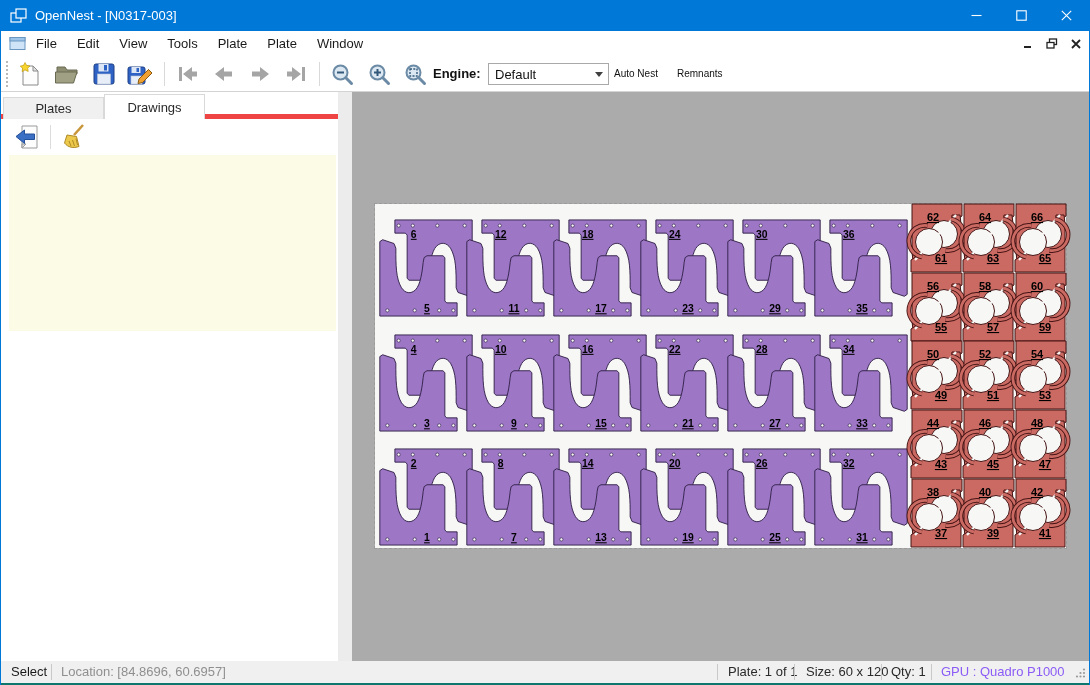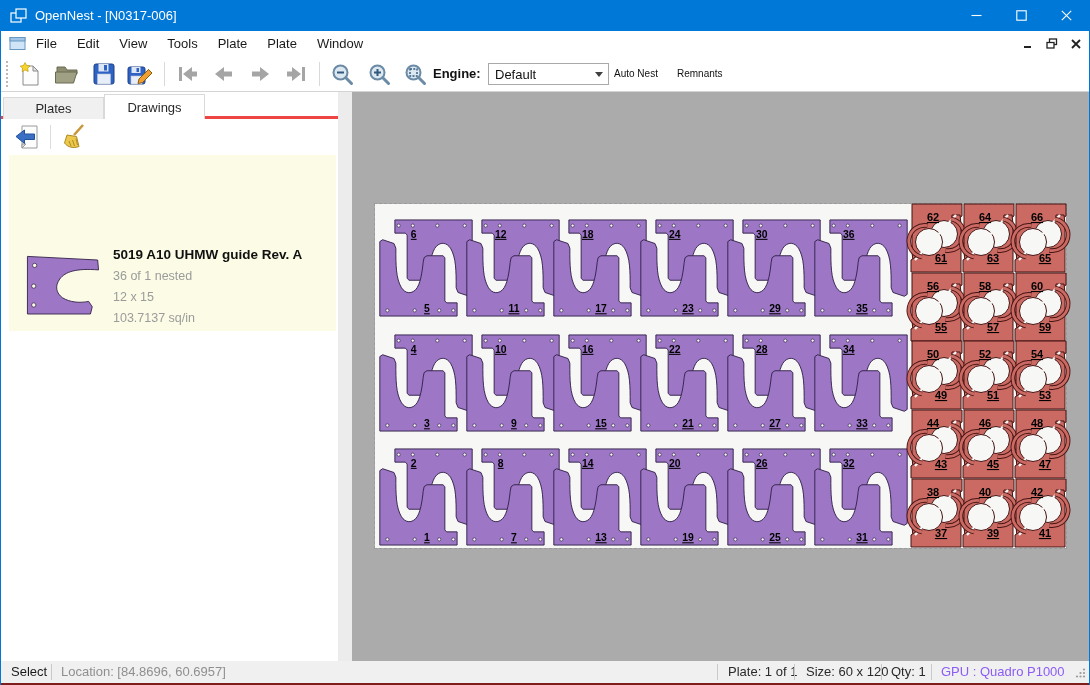--- a/index.html
+++ b/index.html
@@ -29,56 +29,56 @@
   .engine-label { position:absolute; left:432px; top:0; line-height:36px; font-weight:bold; font-size:13px; color:#111; }
   .engine-combo { position:absolute; left:487px; top:7px; width:121px; height:22px; background:#fff;
                   border:1px solid #a9a9a9; font-size:13px; color:#111; display:flex; align-items:center; }
   .engine-combo .val { flex:1; padding-left:6px; }
   .combo-arrow { width:0; height:0; border-left:4px solid transparent; border-right:4px solid transparent;
                  border-top:5px solid #404040; margin-right:5px; }
   .tb-text-btn { position:absolute; top:0; line-height:36px; font-size:10px; color:#111; }
   
   .content { position:absolute; left:0; top:92px; width:100%; height:569px; }
   .left-panel { position:absolute; left:0; top:0; width:337px; height:100%; background:#fff; }
-  .tabbar { position:absolute; left:0; top:0; width:100%; height:27px; border-bottom:3px solid #ef4444; background:#fff; }
+  .tabbar { position:absolute; left:0; top:0; width:100%; height:27px; border-bottom:5px solid #ef4444; background:#fff; }
   .tab { position:absolute; width:101px; text-align:center; font-size:13px; color:#2a2a2a;
          border:1px solid #d9d9d9; border-bottom:none; }
   .tab.inactive { left:2px; top:5px; height:22px; line-height:22px; background:#f0f0f0; }
   .tab.active { left:103px; top:2px; height:25px; line-height:25px; background:#fff; z-index:2; }
   .panel-toolbar { position:absolute; left:0; top:27px; width:100%; height:36px; background:#fff; }
   .pt-btn { position:absolute; top:3px; width:32px; height:30px; display:flex; align-items:center; justify-content:center; }
   .pt-sep { position:absolute; left:49px; top:6px; width:1px; height:24px; background:#dcdcdc; }
   .drawing-list { position:absolute; left:8px; top:63px; width:327px; height:176px; background:#fbfbe6; }
   .drawing-item { position:absolute; left:0; width:100%; height:88px; }
   .thumb { position:absolute; left:10px; top:8px; }
   .d-title { position:absolute; left:104px; font-size:13.5px; font-weight:bold; color:#101010; }
   .d-sub { position:absolute; left:104px; font-size:12.5px; color:#9b9b9b; }
   .splitter { position:absolute; left:337px; top:0; width:14px; height:100%; background:#ececec; }
   .canvas { position:absolute; left:351px; top:0; width:739px; height:100%; background:#ababab; }
   .plate { position:absolute; left:23px; top:112px; width:691px; height:344px; background:#f7f7f5;
            outline:1px dashed #9b9b9b; }
   .plate svg { position:absolute; overflow:visible; }
   
   .statusbar { position:absolute; left:0; top:661px; width:100%; height:24px; background:#f0f0f0;
-               border-bottom:2px solid #7f1d1d; font-size:13px; }
+               border-bottom:2px solid #0f766e; font-size:13px; }
   .sb-item { position:absolute; top:0; line-height:22px; white-space:nowrap; }
   .sb-sep { position:absolute; top:3px; width:1px; height:16px; background:#c9c9c9; }
   .grip { position:absolute; right:3px; top:6px; }
 </style>
 </head>
 <body>
 
 <div class="window">
 
   <div class="titlebar">
     <svg class="app-icon" viewBox="0 0 17 16">
       <rect x="1" y="5" width="10" height="9" fill="none" stroke="#fff" stroke-width="1.2"></rect>
       <rect x="6" y="1" width="10" height="9" fill="#0078d7" stroke="#fff" stroke-width="1.2"></rect>
     </svg>
-    <span class="title-text">OpenNest - [N0317-006]</span>
+    <span class="title-text">OpenNest - [N0317-003]</span>
     <div class="win-btns">
       <div class="win-btn">
         <svg width="11" height="11" viewBox="0 0 11 11">
             <line x1="0.5" y1="5.5" x2="10.5" y2="5.5" stroke="#fff" stroke-width="1.1"></line>
           </svg>
       </div>
       <div class="win-btn">
         <svg width="11" height="11" viewBox="0 0 11 11">
             <rect x="0.8" y="0.8" width="9.4" height="9.4" fill="none" stroke="#fff" stroke-width="1.1"></rect>
           </svg>
@@ -228,32 +228,20 @@
         <div class="pt-sep"></div>
         <div class="pt-btn" style="left:56px">
           <svg width="28" height="28" viewBox="0 0 28 28">
             <line x1="24" y1="2" x2="15" y2="12" stroke="#c9973b" stroke-width="2.6"></line>
             <path d="M8,12 l9.5,1.5 2.5,10 c-5.5,2 -11,1 -14.5,-3.5 z" fill="#ecc94b" stroke="#b08a28"></path>
             <path d="M10,18 l2,5 M13.5,17 l2,6 M17,15.5 l1.5,6.5" stroke="#b08a28" stroke-width="1" fill="none"></path>
           </svg>
         </div>
       </div>
       <div class="drawing-list">
-        <div class="drawing-item" style="top:88px">
-          <svg class="thumb" width="88" height="72" viewBox="0 0 95 80">
-            <path d="M8,6 L86,10 L87,21 C62,19 50,23 44,31 C38,39 40,47 47,52 C55,57 66,58 76,56 L80,62 L78,70 L8,70 Z" fill="#9d77c5" stroke="#32214a"></path>
-            <circle cx="16" cy="16" r="2.4" fill="#fbfbe6" stroke="#32214a" stroke-width="0.8"></circle>
-            <circle cx="15" cy="39" r="2.4" fill="#fbfbe6" stroke="#32214a" stroke-width="0.8"></circle>
-            <circle cx="15" cy="60" r="2.4" fill="#fbfbe6" stroke="#32214a" stroke-width="0.8"></circle>
-          </svg>
-          <div class="d-title" style="top:4px">5019 A10 UHMW guide Rev. A</div>
-          <div class="d-sub" style="top:26px">36 of 1 nested</div>
-          <div class="d-sub" style="top:47px">12 x 15</div>
-          <div class="d-sub" style="top:68px">103.7137 sq/in</div>
-        </div>
       </div>
     </div>
     <div class="splitter"></div>
     <div class="canvas">
       <div class="plate" id="plate">
         <svg width="0" height="0" style="position:absolute">
           <defs>
             <g id="pp">
               <path d="M3,102 L3,23 L6,21 L18,25 L20,30 C20,48 20,62 26,72 C30,78 36,79 41,74 C46,69 48,55 49,45 L50,40 L53,38 L70,38 L72,40 L72,86 L74,88 L85,88 L85,102 Z" fill="#9d77c5" stroke="#32214a" stroke-width="1"></path>
               <circle cx="11" cy="96" r="1.7" fill="#f7f7f5" stroke="#32214a" stroke-width="0.7"></circle>

